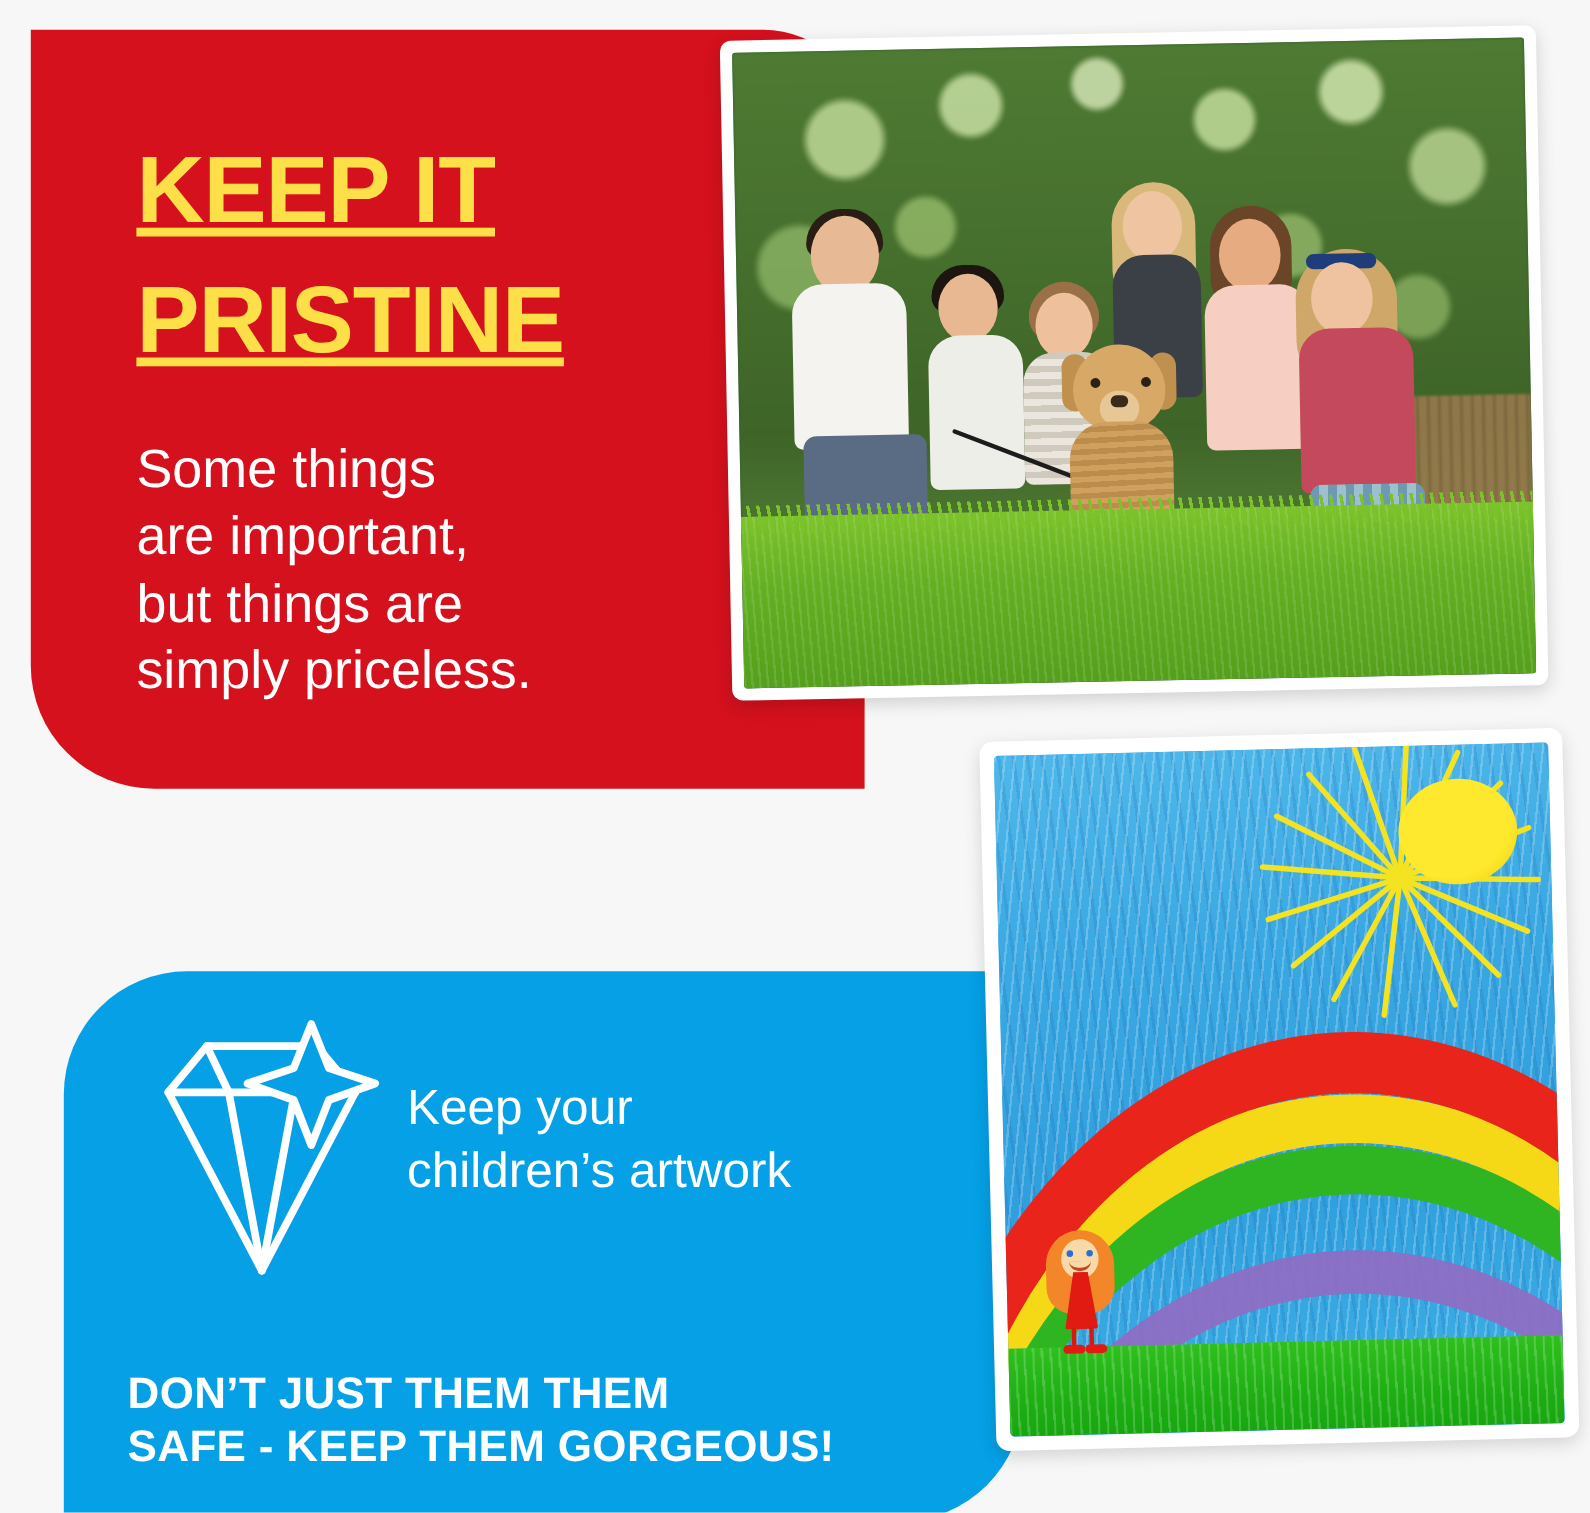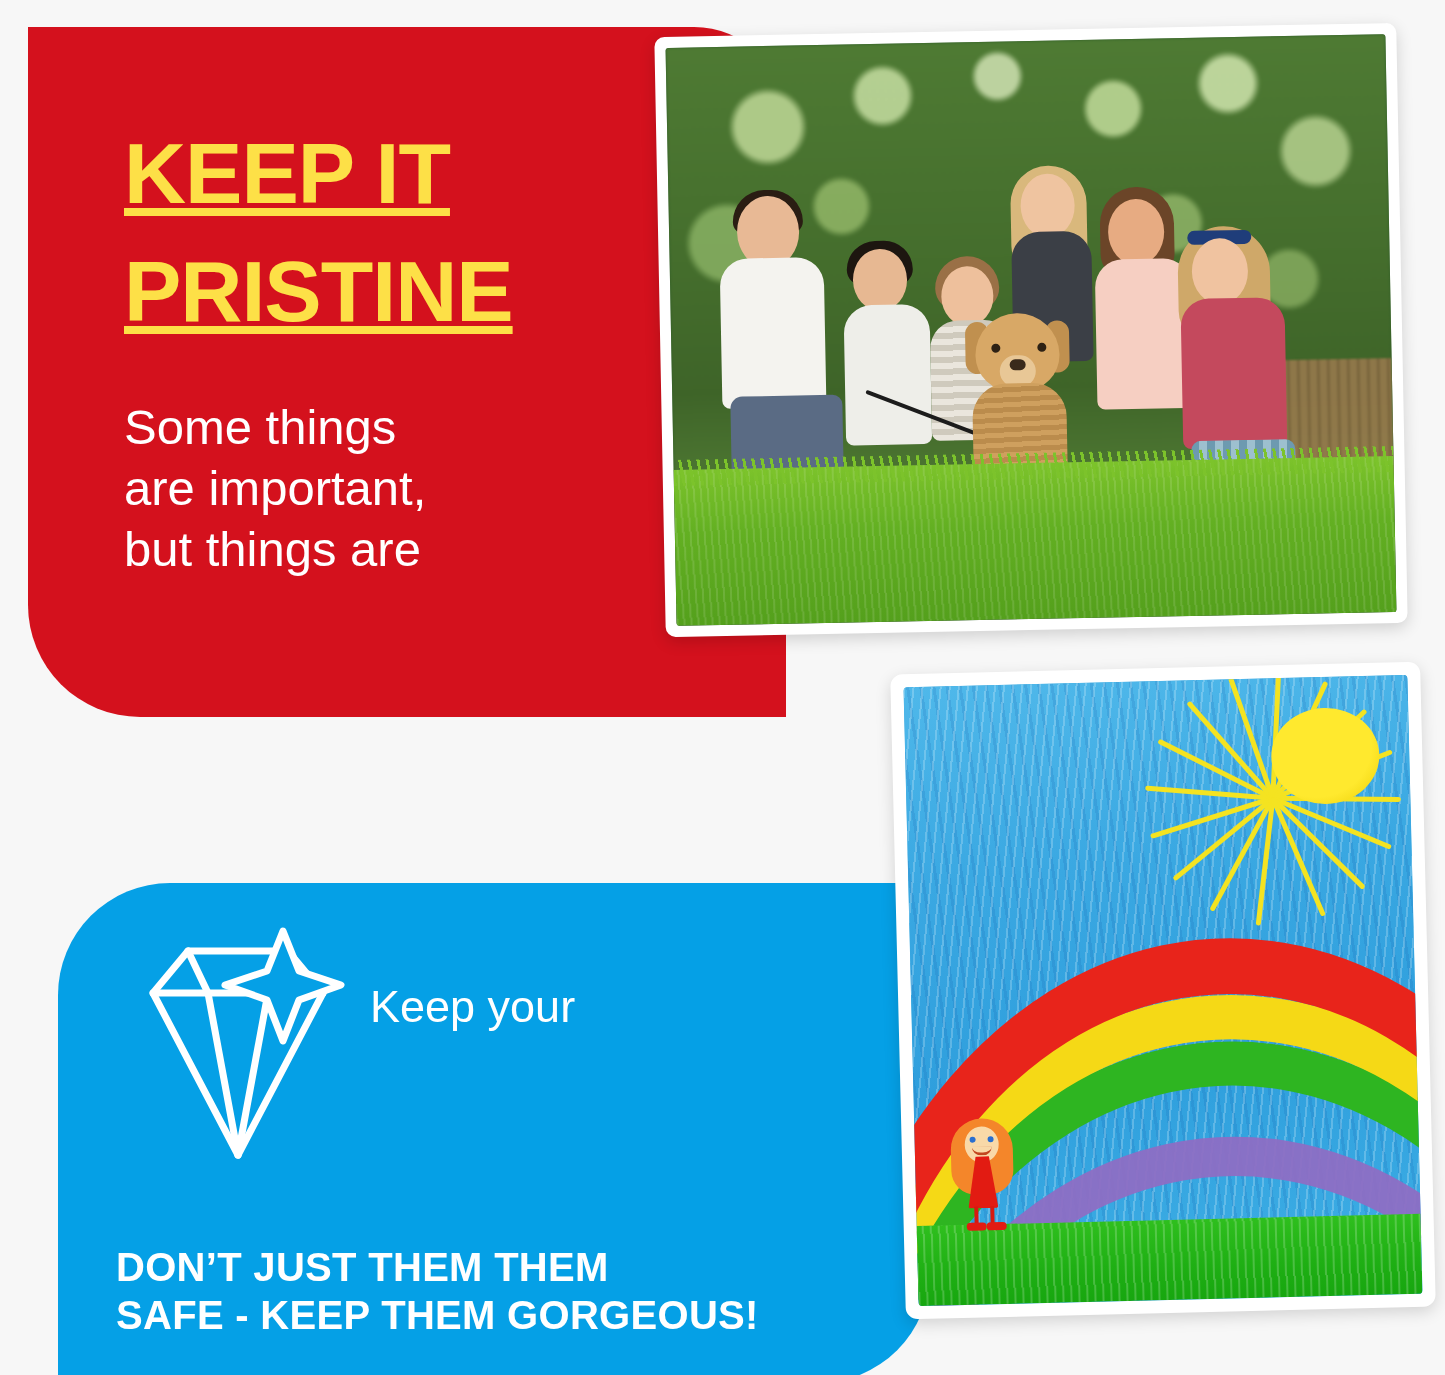--- a/index.html
+++ b/index.html
@@ -239,35 +239,37 @@
 
   <div class="red-panel">
     <div class="headline">
       <span class="l1">KEEP IT</span>
       <span class="l2">PRISTINE</span>
     </div>
     <div class="subcopy">
       <span>Some things</span>
       <span>are important,</span>
       <span>but things are</span>
+      <span>simply priceless.</span>
     </div>
   </div>
 
   <div class="blue-panel">
     <div class="diamond-icon">
       <svg viewBox="0 0 240 250" fill="none" stroke="#ffffff" stroke-width="7" stroke-linejoin="round" stroke-linecap="round">
         <path d="M40 70 L75 28 L175 28 L210 70 L125 232 Z"></path>
         <path d="M40 70 L210 70"></path>
         <path d="M75 28 L95 70 L125 232"></path>
         <path d="M175 28 L155 70 L125 232"></path>
         <path d="M170 8 L186 48 L228 62 L186 77 L170 118 L154 77 L112 62 L154 48 Z" fill="#05a0e6"></path>
       </svg>
     </div>
     <div class="blue-copy">
       <span>Keep your</span>
+      <span>children’s artwork</span>
     </div>
     <div class="tagline">
       <span>DON’T JUST THEM THEM</span>
       <span>SAFE - KEEP THEM GORGEOUS!</span>
     </div>
   </div>
 
   <div class="photo-card">
     <div class="photo-inner">
       <div class="sky-trees"></div>

